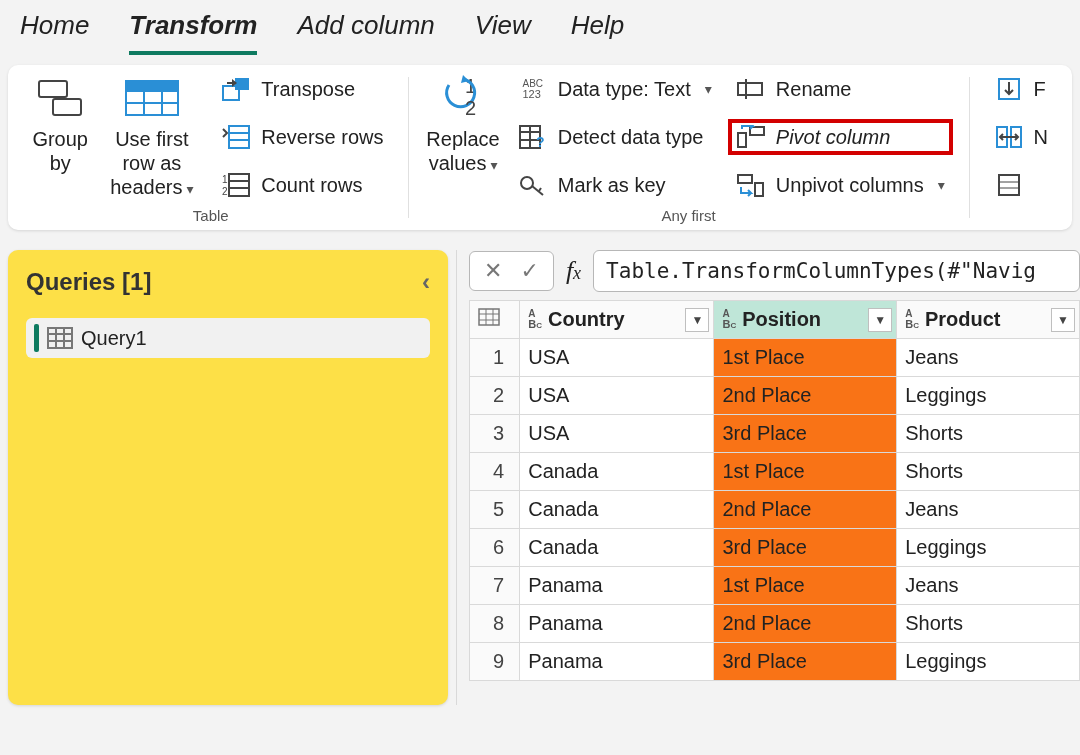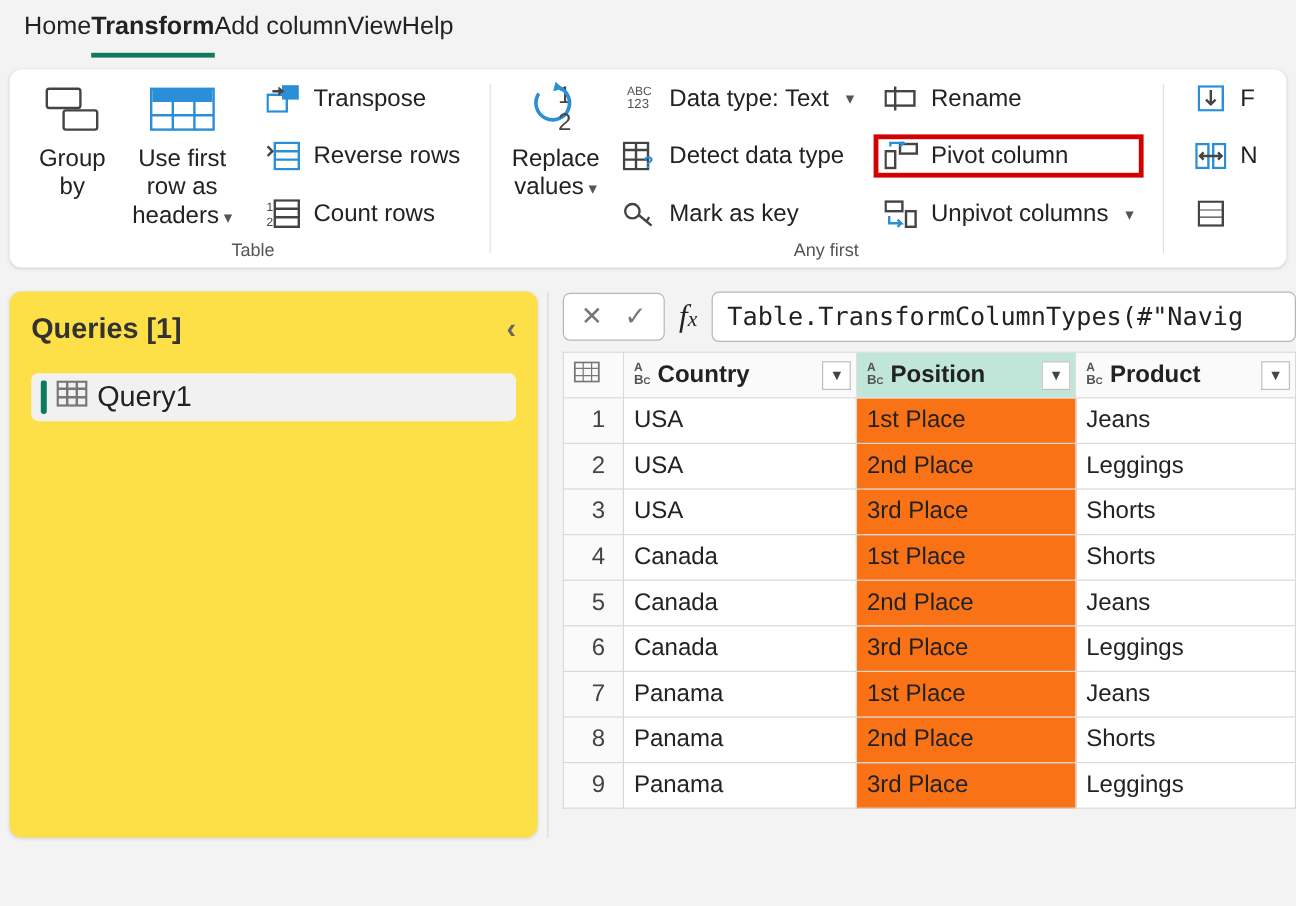--- a/index.html
+++ b/index.html
@@ -12,23 +12,25 @@
       background: #f3f3f3;
       width: 1080px;
       height: 755px;
       overflow: hidden;
       color: #222;
     }
 
     
     .menu-tabs {
       display: flex;
+      gap: 40px;
       padding: 10px 20px 0 20px;
-      font-size: 21px;
+      font-size: 26px;
       color: #222;
+      font-style: italic;
     }
     .menu-tab {
       padding-bottom: 10px;
       cursor: pointer;
       border-bottom: 4px solid transparent;
     }
     .menu-tab.active {
       font-weight: 600;
       border-bottom-color: #0e7a60;
     }
@@ -110,20 +112,21 @@
     .small-btn .icon {
       width: 30px;
       height: 24px;
       display: flex;
       align-items: center;
       justify-content: center;
     }
     .pivot-highlight {
       outline: 4px solid #d30000;
       outline-offset: -2px;
+      font-style: italic;
     }
     .chev {
       font-size: 14px;
       margin-left: 4px;
       color: #555;
     }
 
     
     .workspace {
       display: flex;
@@ -141,27 +144,27 @@
     .queries-header {
       display: flex;
       align-items: center;
       justify-content: space-between;
       font-size: 24px;
       font-weight: 700;
       color: #333;
     }
     .query-item {
       display: flex;
-      align-items: flex-start;
+      align-items: center;
       gap: 8px;
       background: #f1f1f1;
       border-radius: 6px;
       padding: 6px 8px;
       margin-top: 22px;
-      font-size: 24px;
+      font-size: 20px;
       cursor: pointer;
     }
     .query-item .bar {
       width: 5px;
       height: 28px;
       background: #0d7a60;
       border-radius: 2px;
     }
 
     .data-area {

